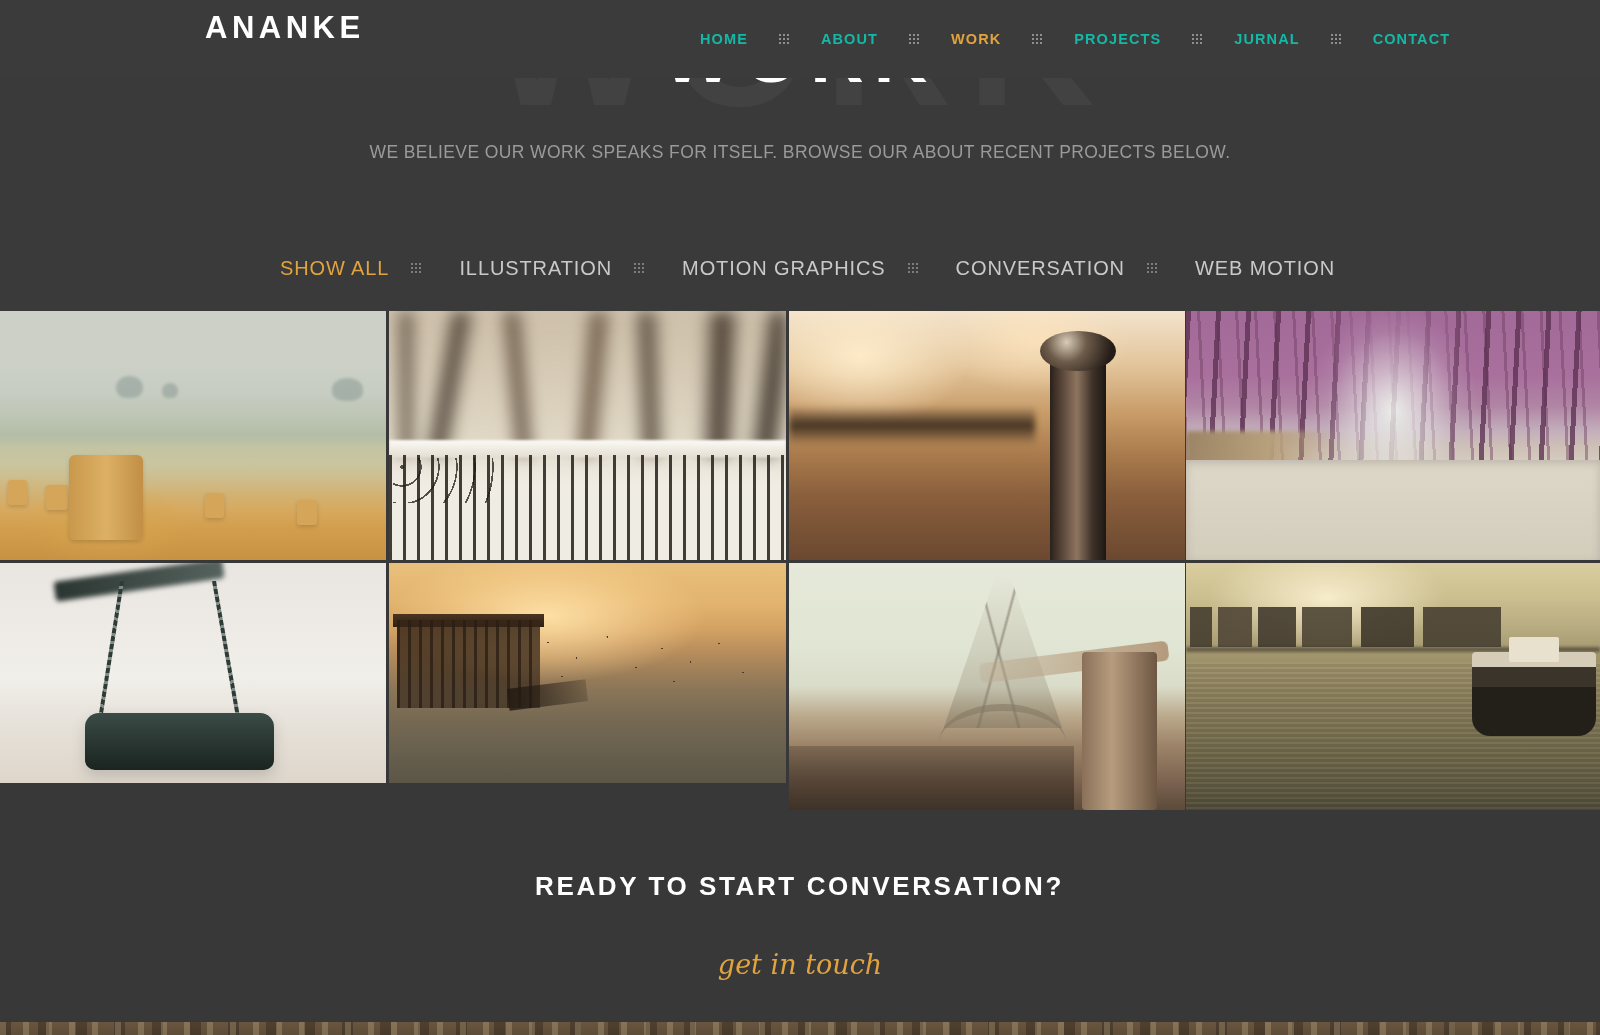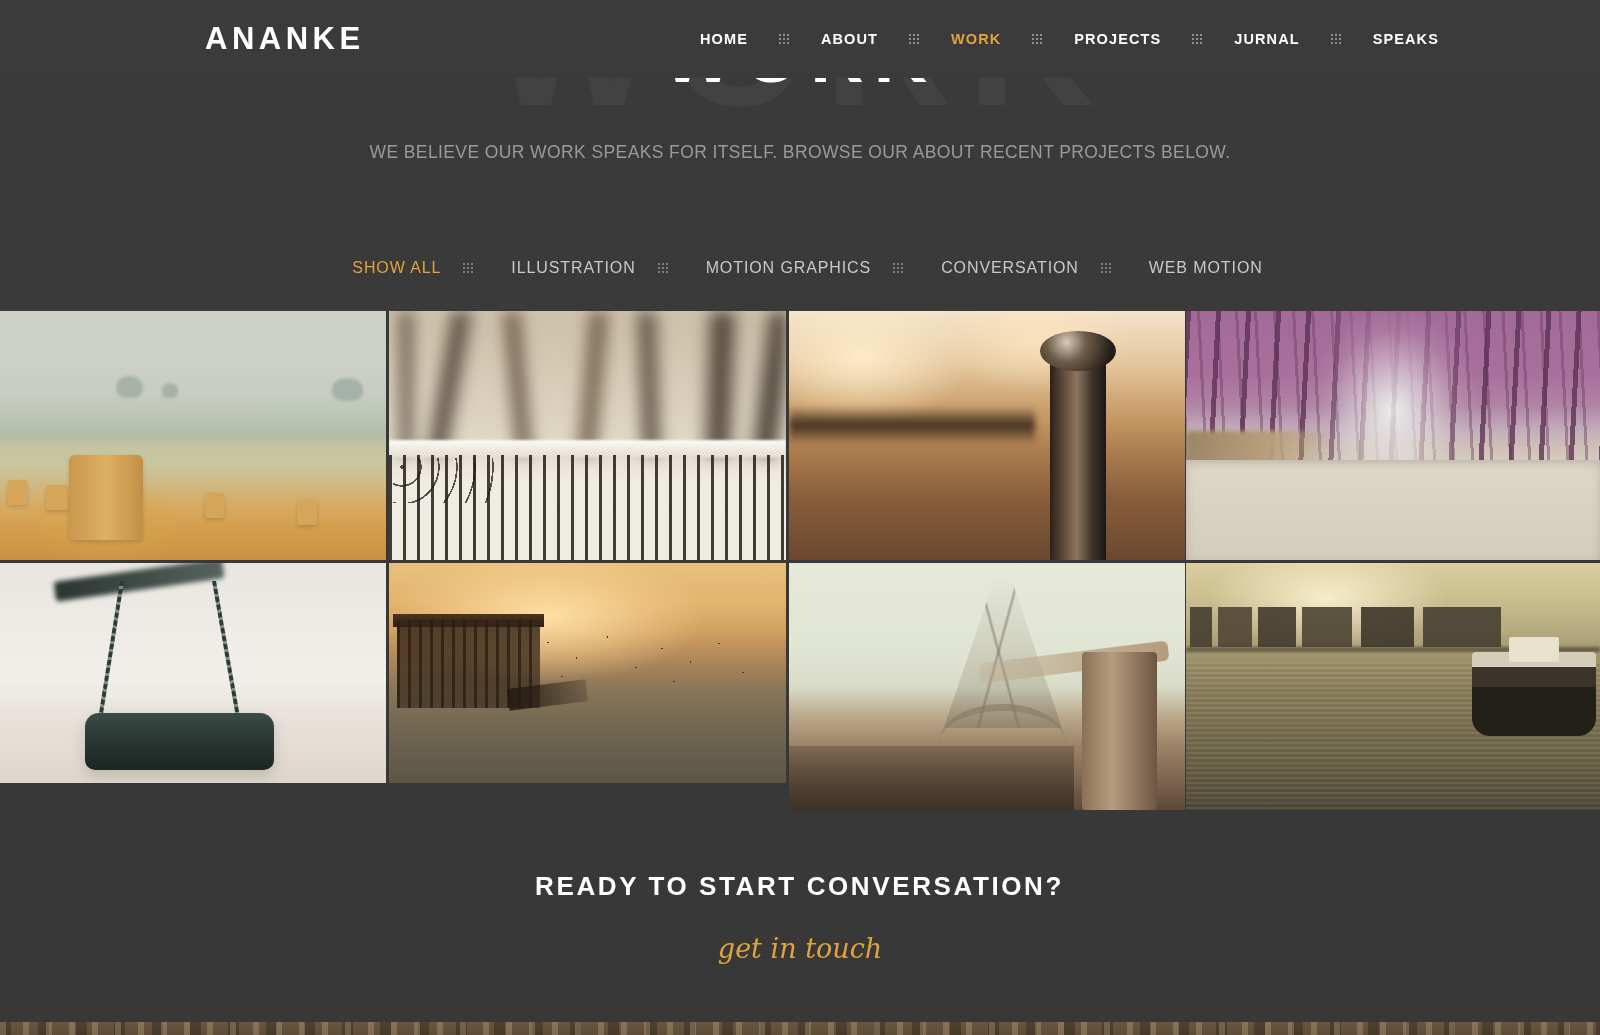--- a/index.html
+++ b/index.html
@@ -11,31 +11,31 @@
   }
   .page { position:relative; width:1600px; height:1035px; background:#383838; }
 
   
   .navbar {
     position:absolute; top:0; left:0; width:1600px; height:78px;
     background:#3b3b3b; z-index:50;
     display:flex; align-items:center;
   }
   .brand {
-    position:absolute; left:205px; top:22px;
+    position:absolute; left:205px; top:11px;
     color:#ffffff; font-size:31px; font-weight:bold;
     letter-spacing:4.5px; line-height:34px;
     font-family:"Liberation Sans", sans-serif;
   }
   .nav-menu {
     position:absolute; left:700px; top:28px;
     display:flex; align-items:center; height:22px;
   }
   .nav-link {
-    color:#ffffff; font-size:14.5px; font-weight:bold;
+    color:#14b8a6; font-size:14.5px; font-weight:bold;
     letter-spacing:1.1px; text-decoration:none; white-space:nowrap;
     line-height:22px;
   }
   .nav-link.active { color:#e0a33e; }
   .dotsep {
     width:11px; height:11px; margin:0 31px;
     display:grid; grid-template-columns:repeat(3,3px);
     grid-template-rows:repeat(3,3px); gap:1px; flex:none;
   }
   .dotsep i { display:block; width:2px; height:2px; background:#8f8f8f; border-radius:0; }
@@ -63,21 +63,21 @@
     font-size:17.5px; color:#9a9a9a; letter-spacing:0.4px;
     line-height:24px;
   }
 
   
   .filters {
     position:absolute; top:255px; left:0; width:1600px;
     display:flex; align-items:center; justify-content:center; height:26px;
   }
   .filter-link {
-    color:#c9c9c9; font-size:16px; letter-spacing:0.9px;
+    color:#c9c9c9; font-size:20px; letter-spacing:0.9px;
     text-decoration:none; white-space:nowrap; line-height:26px;margin-left:15px;
   }
   .filter-link.active { color:#e0a33e; }
   .filters .dotsep { margin:0 22px; }
   .filters .dotsep i { background:#7e7e7e; }
 
   
   .gallery { position:absolute; top:311px; left:0; width:1600px; height:500px; }
   .tile { position:absolute; overflow:hidden; background:#2a2a2a; }
   .tile .ph { position:absolute; inset:0; }
@@ -268,21 +268,21 @@
   .ph-harbour .ripple { position:absolute; left:0; right:0; top:40%; bottom:0;
     background:repeating-linear-gradient(to bottom, rgba(255,250,225,.055) 0 2px, rgba(0,0,0,.05) 2px 5px); }
 
   
   .cta { position:absolute; top:820px; left:0; width:1600px; height:202px; background:#383838; }
   .cta-title {
     position:absolute; width:1599px; text-align:center; top:50px;
     color:#ffffff; font-size:26px; font-weight:bold; letter-spacing:2.6px; line-height:32px;
   }
   .cta-link {
-    position:absolute; width:1600px; text-align:center; top:112px;
+    position:absolute; width:1600px; text-align:center; top:128px;
     color:#e0a33e; font-size:27px; line-height:34px; text-decoration:none;
     font-family:"DejaVu Serif", serif; font-style:italic;
   }
 
   
   .next-sliver {
     position:absolute; top:1022px; left:0; width:1600px; height:13px; overflow:hidden;
     background:linear-gradient(to bottom,#6a5640,#5d4c38);
   }
   .next-sliver .strip {
@@ -359,21 +359,21 @@
           <i></i>
           <i></i>
           <i></i>
           <i></i>
           <i></i>
           <i></i>
           <i></i>
           <i></i>
           <i></i>
         </span>
-      <a class="nav-link" href="#">SPEAKS</a>
+      <a class="nav-link" href="#">CONTACT</a>
     </nav>
   </header>
 
   <div class="filters">
     <a class="filter-link active" href="#">SHOW ALL</a>
     <span class="dotsep">
         <i></i>
         <i></i>
         <i></i>
         <i></i>

